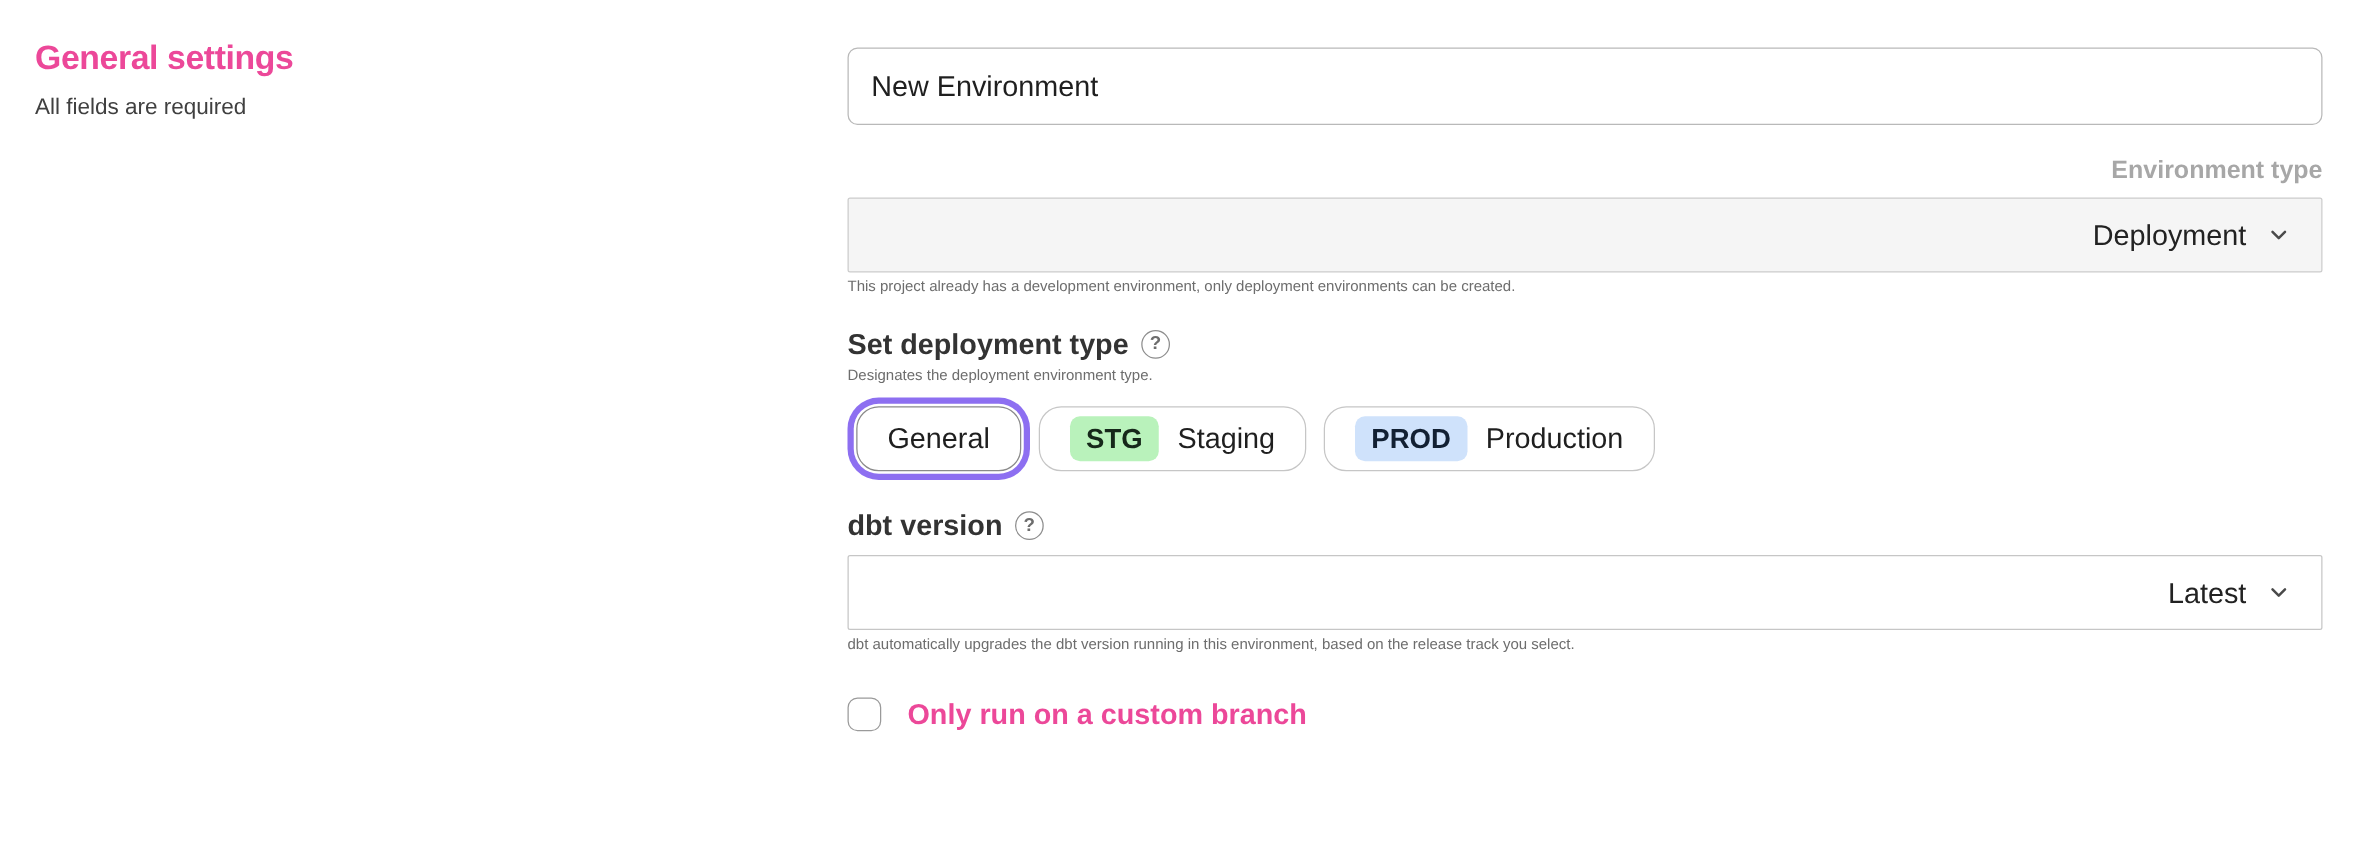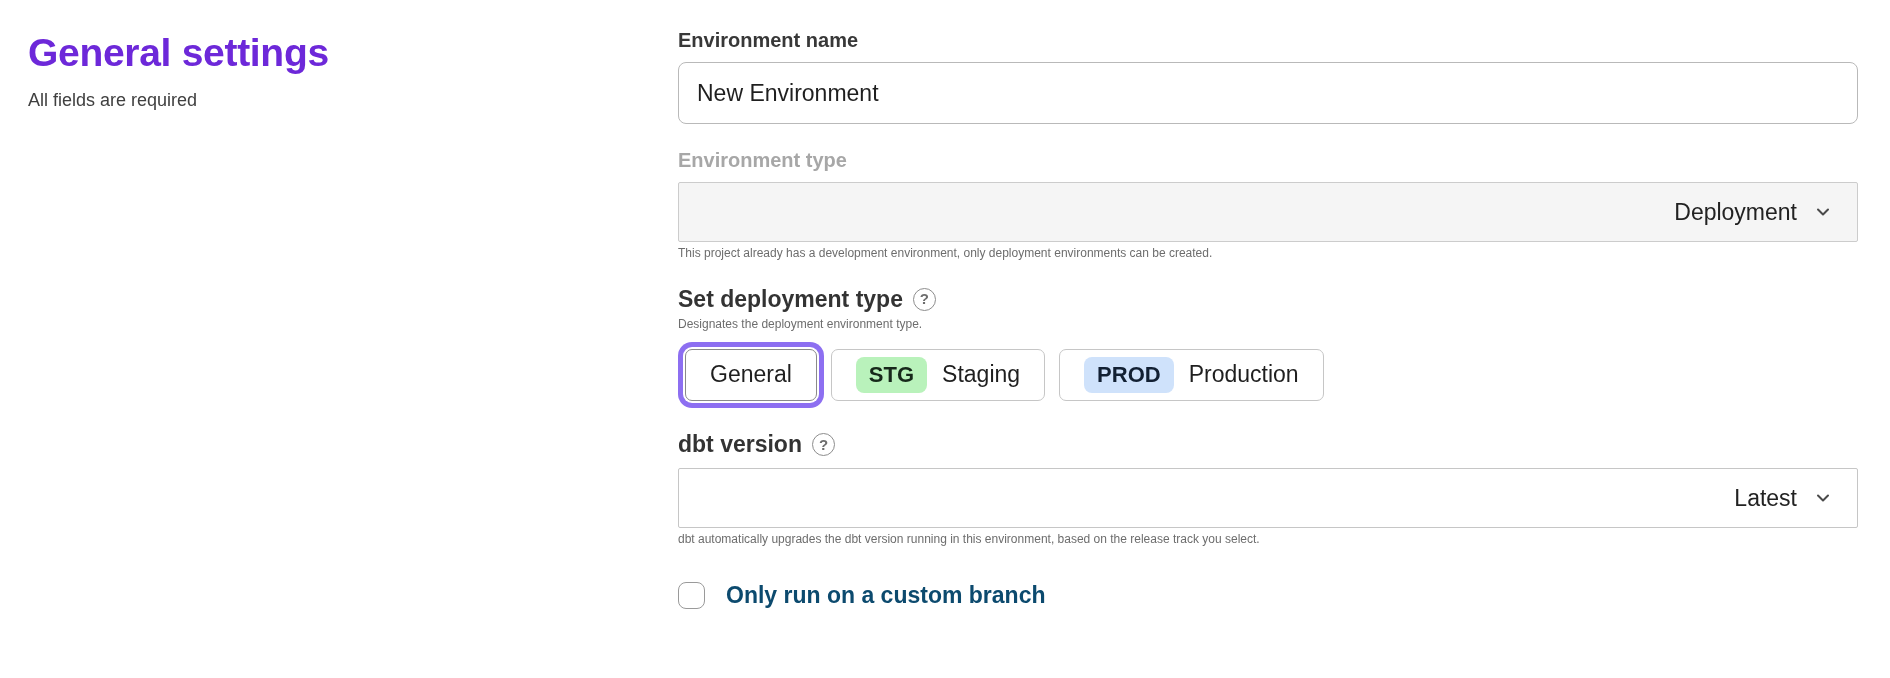--- a/index.html
+++ b/index.html
@@ -8,30 +8,30 @@
     background: #ffffff;
     font-family: "Liberation Sans", "DejaVu Sans", sans-serif;
     color: #1f1f1f;
     overflow: hidden;
   }
   .page { position: relative; width: 1890px; height: 678px; }
 
   
   .title-col { position: absolute; left: 28px; top: 30px; width: 560px; }
   .page-title {
-    font-size: 39px; font-weight: 700; color: #6d28d9;
+    font-size: 27px; font-weight: 700; color: #ec4899;
     letter-spacing: -0.3px; line-height: 1.2;
   }
   .page-subtitle { margin-top: 13px; font-size: 18px; color: #404040; }
 
   
   .form-col { position: absolute; left: 678px; top: 28px; width: 1180px; }
 
   .field-label { font-size: 20px; font-weight: 600; color: #383838; line-height: 1.2; }
-  .field-label.disabled { color: #a7a7a7; }
+  .field-label.disabled { color: #a7a7a7; text-align: right; }
 
   .text-input {
     display: block; width: 100%; height: 62px; margin-top: 10px;
     border: 1px solid #b9b9b9; border-radius: 8px;
     padding: 12px 18px; font-size: 23px; color: #1f1f1f;
     font-family: "Liberation Sans", "DejaVu Sans", sans-serif;
     background: #ffffff; outline: none;
   }
 
   .select {
@@ -61,21 +61,21 @@
   .help-icon {
     width: 23px; height: 23px; border: 1.5px solid #8d8d8d; border-radius: 50%;
     display: inline-flex; align-items: center; justify-content: center;
     font-size: 15px; font-weight: 600; color: #6d6d6d; flex: 0 0 auto;
   }
 
   .btn-row { display: flex; align-items: center; gap: 14px; margin-top: 16px; padding-left: 0; }
   .type-btn {
     display: inline-flex; align-items: center; gap: 15px;
     height: 52px; padding: 0 24px;
-    background: #ffffff; border: 1px solid #c6c6c6; border-radius: 7px;
+    background: #ffffff; border: 1px solid #c6c6c6; border-radius: 18px;
     font-size: 23px; color: #1f1f1f; cursor: pointer;
     font-family: "Liberation Sans", "DejaVu Sans", sans-serif;
   }
   .type-btn.selected {
     border-color: #8a8a8a;
     box-shadow: 0 0 0 2px #ffffff, 0 0 0 7px #8d6ff1;
     margin-left: 7px; 
   }
   .badge {
     display: inline-flex; align-items: center; justify-content: center;
@@ -83,35 +83,34 @@
     font-size: 22px; font-weight: 600; color: #16281a;
   }
   .badge-stg { background: #b9f2bb; }
   .badge-prod { background: #cfe2fb; color: #122033; }
 
   .checkbox-row { display: flex; align-items: center; gap: 21px; margin-top: 34px; }
   .checkbox {
     width: 27px; height: 27px; border: 1.5px solid #9a9a9a; border-radius: 8px;
     background: #ffffff; cursor: pointer; flex: 0 0 auto;
   }
-  .checkbox-label { font-size: 23px; font-weight: 600; color: #0c4a6e; cursor: pointer; }
+  .checkbox-label { font-size: 23px; font-weight: 600; color: #ec4899; cursor: pointer; }
 </style>
 </head>
 <body>
 
 <div class="page">
 
   <div class="title-col">
     <div class="page-title">General settings</div>
     <div class="page-subtitle">All fields are required</div>
   </div>
 
   <div class="form-col">
 
-    <div class="field-label">Environment name</div>
     <input class="text-input" type="text" value="New Environment" style="">
 
     <div class="field-label disabled mt-24">Environment type</div>
     <div class="select disabled">
       <span>Deployment</span>
       <span class="chevron">
         <svg width="20" height="20" viewBox="0 0 20 20" fill="none">
           <polyline points="5,7.5 10,12.5 15,7.5" stroke="#4a4a4a" stroke-width="2" stroke-linecap="round" stroke-linejoin="round"></polyline>
         </svg>
       </span>

